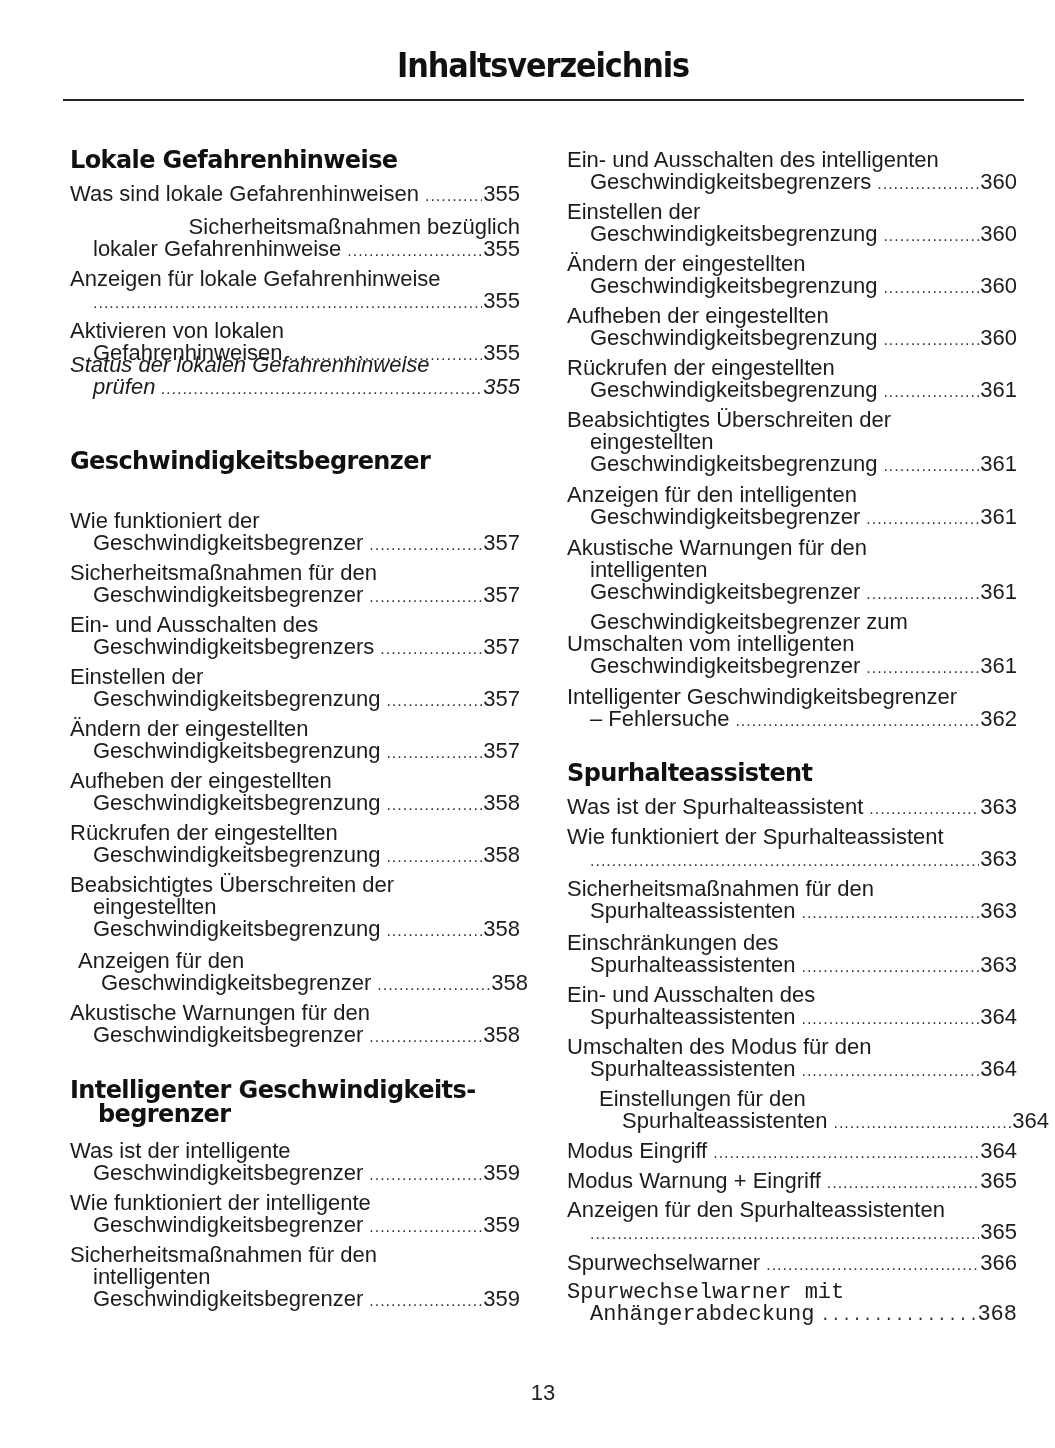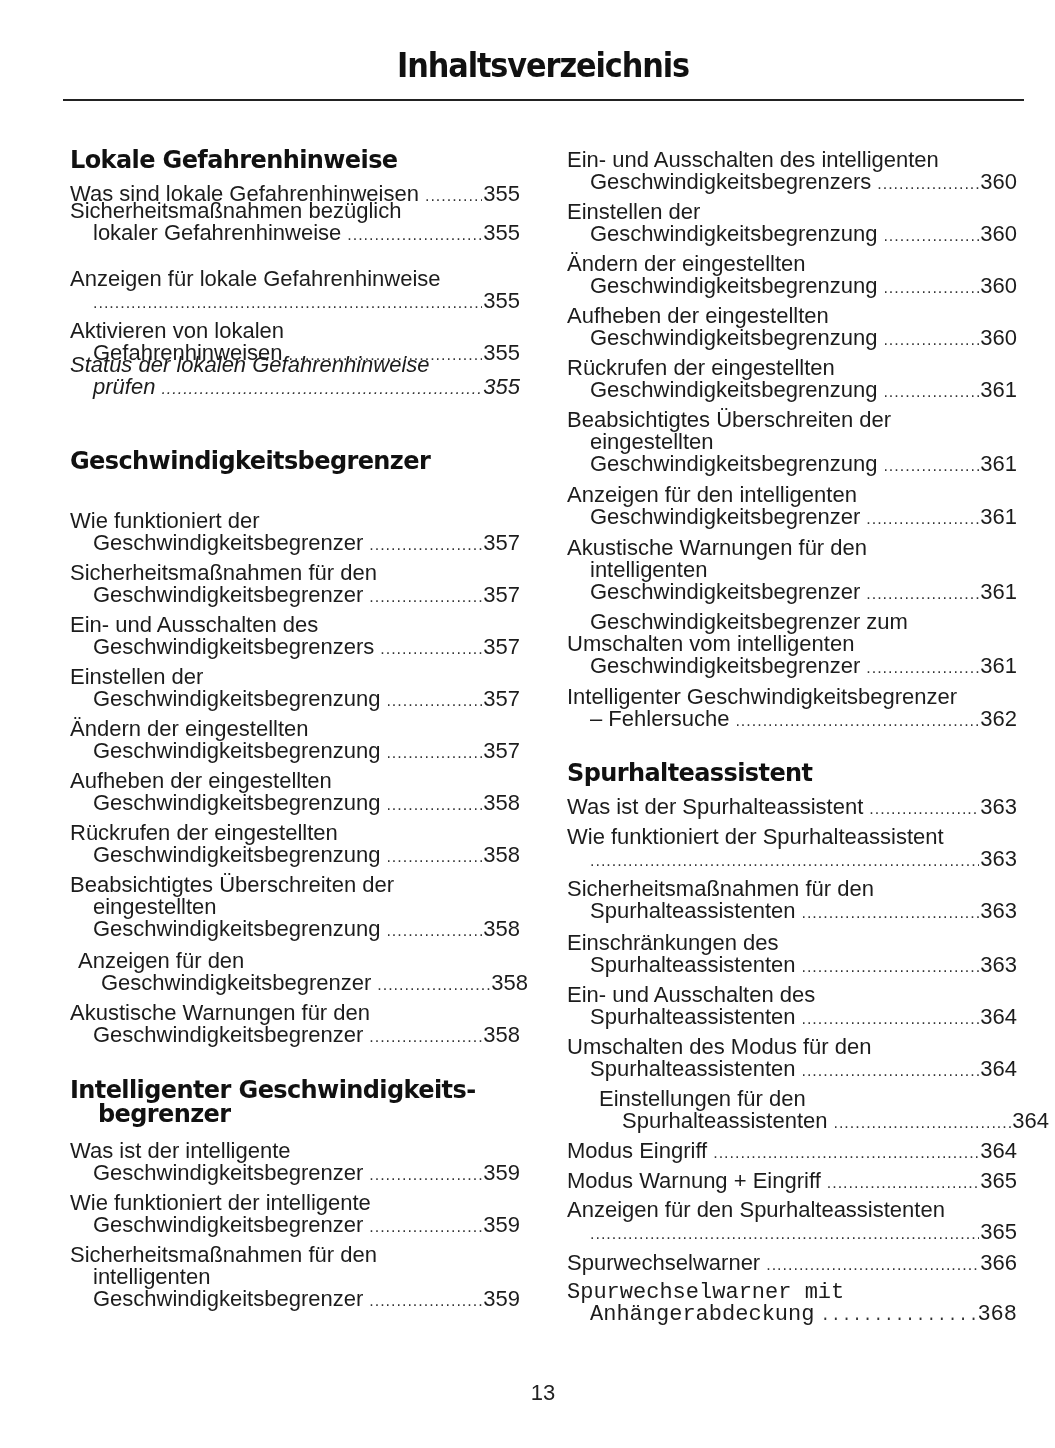--- a/index.html
+++ b/index.html
@@ -34,21 +34,21 @@
 
 <div class="col col-left" id="col-left">
     <div class="section-heading" style="top: 148px;"><span>Lokale Gefahrenhinweise</span></div>
     <div class="entry" style="top: 183px;">
       <span class="line last">
         <span class="txt">Was sind lokale Gefahrenhinweisen</span>
         <span class="dots"></span>
         <span class="num">355</span>
       </span>
     </div>
-    <div class="entry" style="top: 200px;">
+    <div class="entry" style="top: 216px; text-align: right;">
       <span class="line">Sicherheitsmaßnahmen bezüglich</span>
       <span class="line last indent">
         <span class="txt">lokaler Gefahrenhinweise</span>
         <span class="dots"></span>
         <span class="num">355</span>
       </span>
     </div>
     <div class="entry" style="top: 268px;">
       <span class="line">Anzeigen für lokale Gefahrenhinweise</span>
       <span class="line last indent">

